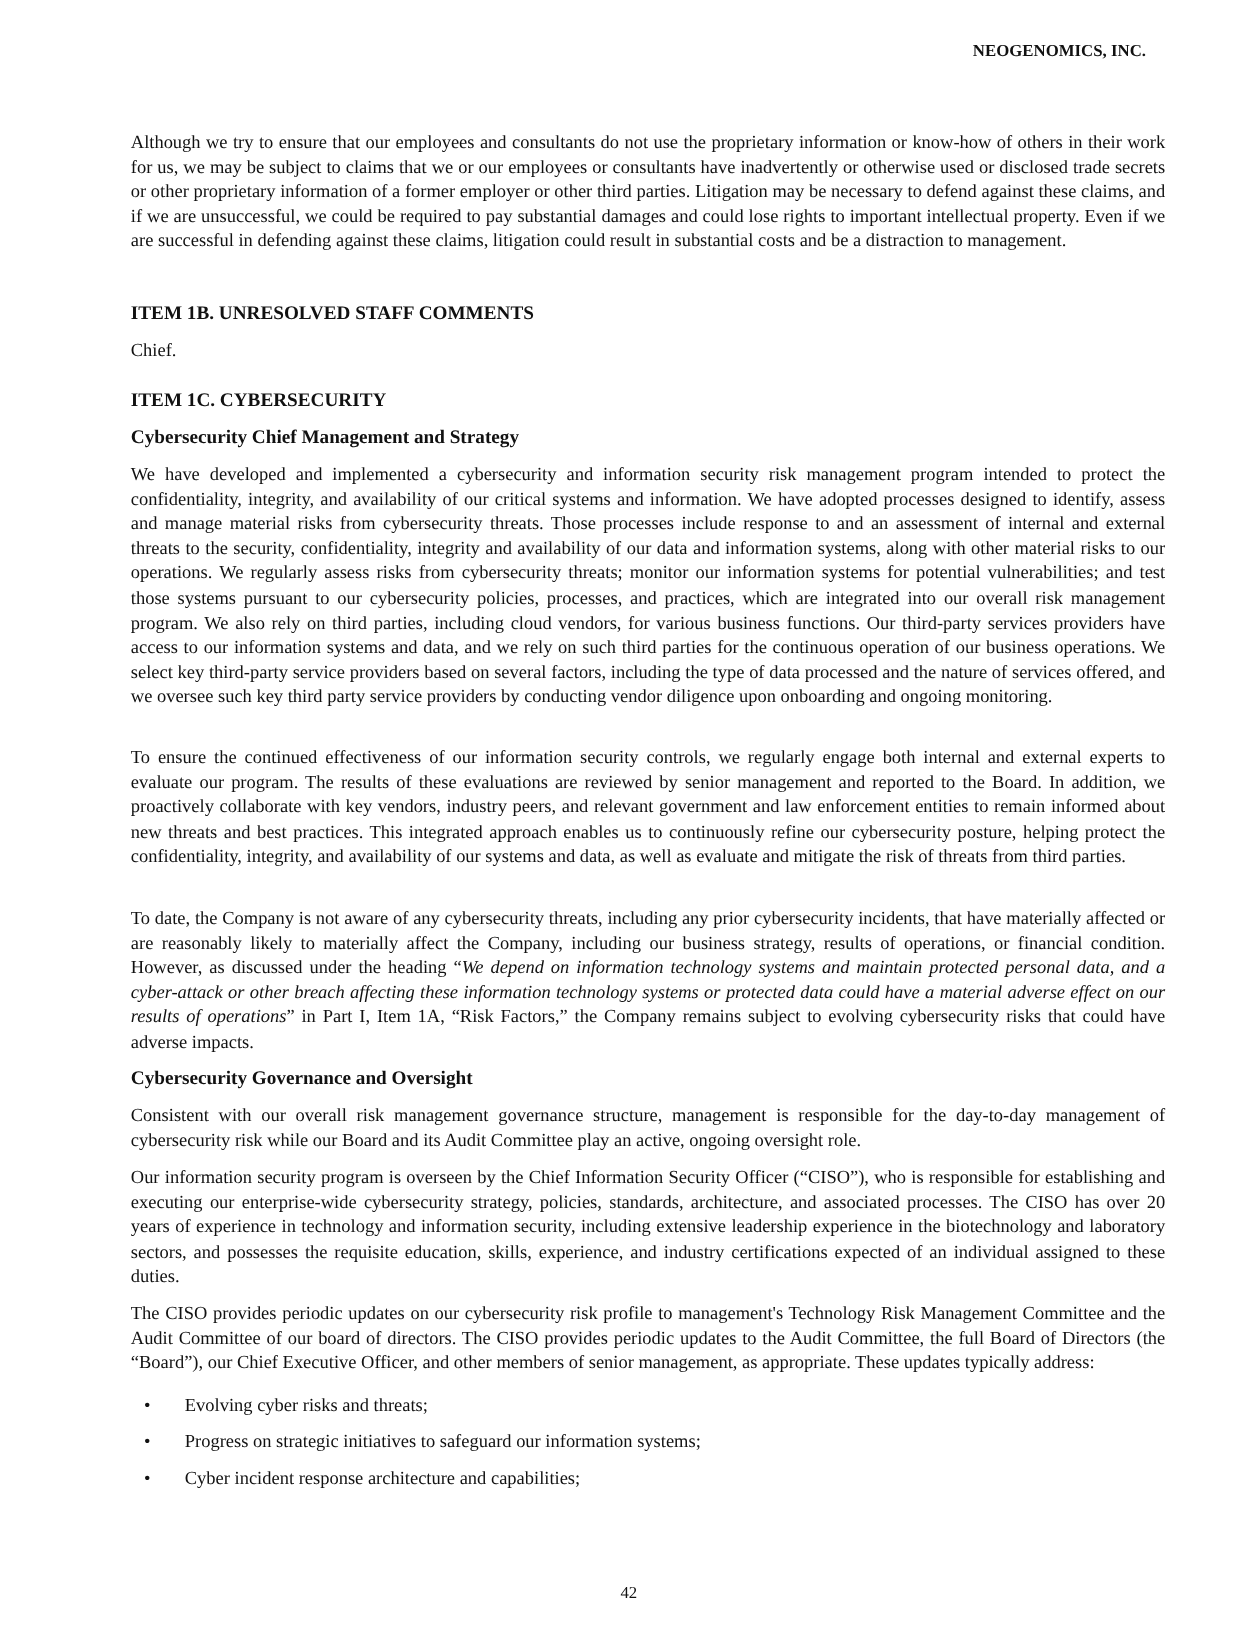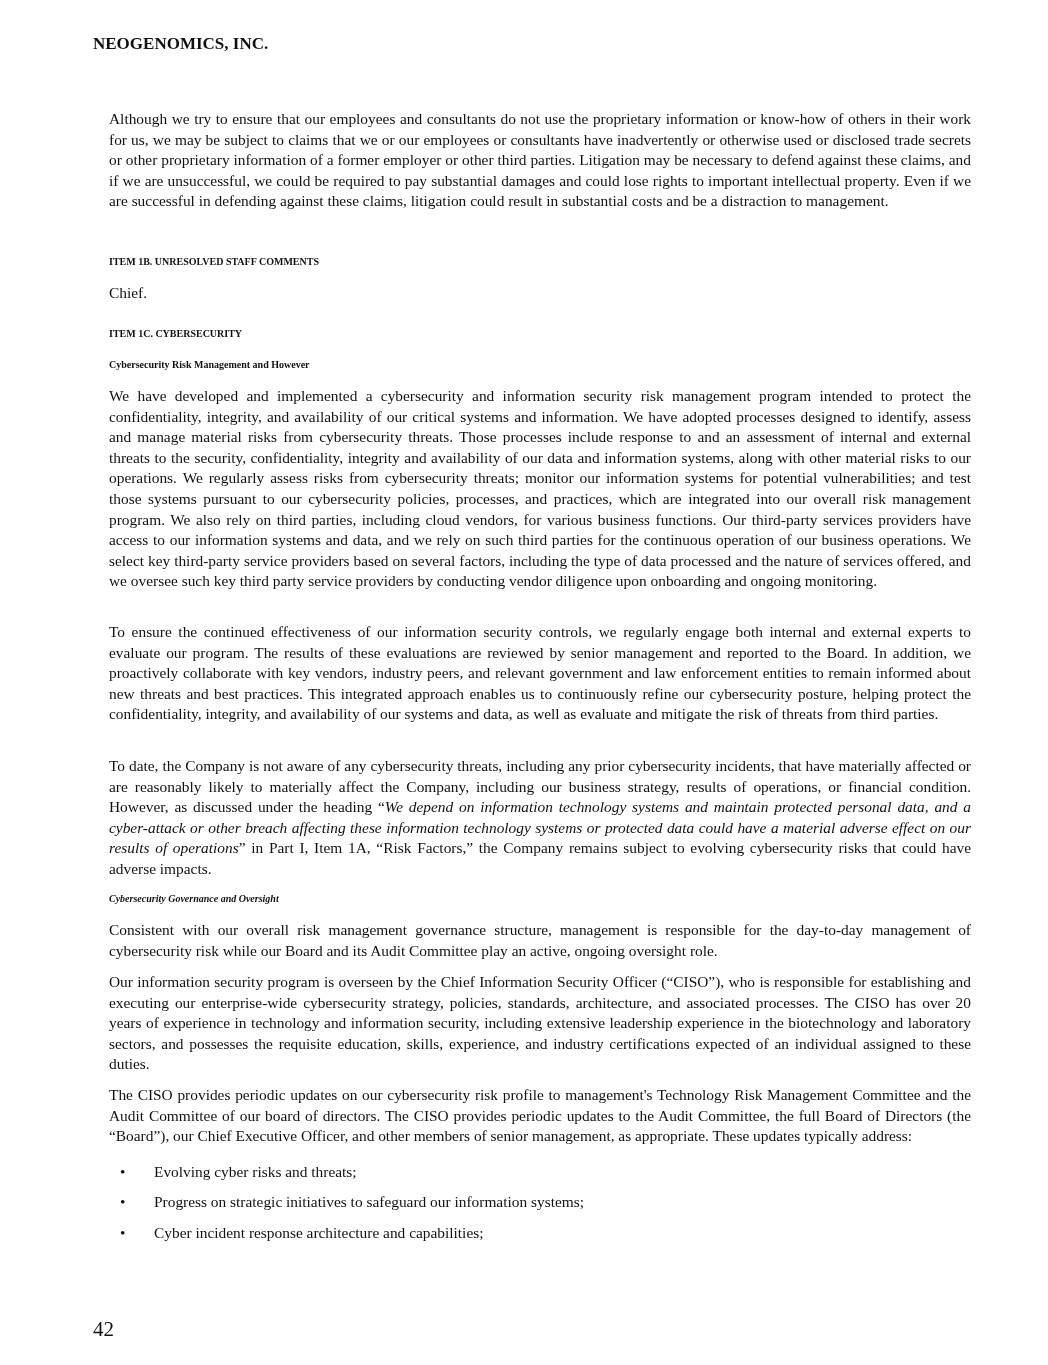--- a/index.html
+++ b/index.html
@@ -21,82 +21,83 @@
       position: absolute;
       left: 93px;
       top: 0;
       width: 862px;
     }
     .running-header {
       position: absolute;
       top: 34px;
       left: 0;
       width: 862px;
-      text-align: left;
+      text-align: right;
       font-weight: bold;
-      font-size: 17px;
+      font-size: 14px;
       margin: 0;
     }
     .block {
       position: absolute;
       left: 0;
       width: 862px;
       margin: 16px;
     }
     p.just {
       text-align: justify;
       text-align-last: left;
     }
     .heading {
       font-weight: bold;
-      font-size: 10px;
+      font-size: 16px;
     }
     .bullet-row {
       position: absolute;
       left: 0;
       width: 862px;
       display: flex;
     }
     .bullet-glyph {
       width: 30px;
       padding-left: 27px;
       box-sizing: border-box;
       width: 61px;
     }
     .page-number {
       position: absolute;
       top: 1319px;
       left: 0;
       width: 862px;
-      font-size: 21px;
+      text-align: center;
+      font-size: 14px;
     }
     em { font-style: italic; }
   </style>
 </head>
 <body>
 
 <div class="page">
 
   <p class="running-header">NEOGENOMICS, INC.</p>
 
   <p class="block just" style="top:93px;">Although we try to ensure that our employees and consultants do not use the proprietary information or know-how of others in their work for us, we may be subject to claims that we or our employees or consultants have inadvertently or otherwise used or disclosed trade secrets or other proprietary information of a former employer or other third parties. Litigation may be necessary to defend against these claims, and if we are unsuccessful, we could be required to pay substantial damages and could lose rights to important intellectual property. Even if we are successful in defending against these claims, litigation could result in substantial costs and be a distraction to management.</p>
 
   <p class="block heading" style="top:236px;">ITEM 1B. UNRESOLVED STAFF COMMENTS</p>
   <p class="block" style="top:267px;">Chief.</p>
 
   <p class="block heading" style="top:308px;">ITEM 1C. CYBERSECURITY</p>
-  <p class="block heading" style="top:339px;">Cybersecurity Risk Management and However</p>
+  <p class="block heading" style="top:339px;">Cybersecurity Chief Management and Strategy</p>
 
   <p class="block just" style="top:370px;">We have developed and implemented a cybersecurity and information security risk management program intended to protect the confidentiality, integrity, and availability of our critical systems and information. We have adopted processes designed to identify, assess and manage material risks from cybersecurity threats. Those processes include response to and an assessment of internal and external threats to the security, confidentiality, integrity and availability of our data and information systems, along with other material risks to our operations. We regularly assess risks from cybersecurity threats; monitor our information systems for potential vulnerabilities; and test those systems pursuant to our cybersecurity policies, processes, and practices, which are integrated into our overall risk management program. We also rely on third parties, including cloud vendors, for various business functions. Our third-party services providers have access to our information systems and data, and we rely on such third parties for the continuous operation of our business operations. We select key third-party service providers based on several factors, including the type of data processed and the nature of services offered, and we oversee such key third party service providers by conducting vendor diligence upon onboarding and ongoing monitoring.</p>
 
   <p class="block just" style="top:606px;">To ensure the continued effectiveness of our information security controls, we regularly engage both internal and external experts to evaluate our program. The results of these evaluations are reviewed by senior management and reported to the Board. In addition, we proactively collaborate with key vendors, industry peers, and relevant government and law enforcement entities to remain informed about new threats and best practices. This integrated approach enables us to continuously refine our cybersecurity posture, helping protect the confidentiality, integrity, and availability of our systems and data, as well as evaluate and mitigate the risk of threats from third parties.</p>
 
   <p class="block just" style="top:740px;"><span>To date, the Company is not aware of any cybersecurity threats, including any prior cybersecurity incidents, that have materially affected or are reasonably likely to materially affect the Company, including our business strategy, results of operations, or financial condition. However, as discussed under the heading “</span><em>We depend on information technology systems and maintain protected personal data, and a cyber-attack or other breach affecting these information technology systems or protected data could have a material adverse effect on our results of operations</em><span>” in Part I, Item 1A, “Risk Factors,” the Company remains subject to evolving cybersecurity risks that could have adverse impacts.</span></p>
 
-  <p class="block heading" style="top:873px;font-style:italic;">Cybersecurity Governance and Oversight</p>
+  <p class="block heading" style="top:873px;">Cybersecurity Governance and Oversight</p>
 
   <p class="block just" style="top:904px;">Consistent with our overall risk management governance structure, management is responsible for the day-to-day management of cybersecurity risk while our Board and its Audit Committee play an active, ongoing oversight role.</p>
 
   <p class="block just" style="top:956px;">Our information security program is overseen by the Chief Information Security Officer (“CISO”), who is responsible for establishing and executing our enterprise-wide cybersecurity strategy, policies, standards, architecture, and associated processes. The CISO has over 20 years of experience in technology and information security, including extensive leadership experience in the biotechnology and laboratory sectors, and possesses the requisite education, skills, experience, and industry certifications expected of an individual assigned to these duties.</p>
 
   <p class="block just" style="top:1069px;">The CISO provides periodic updates on our cybersecurity risk profile to management's Technology Risk Management Committee and the Audit Committee of our board of directors. The CISO provides periodic updates to the Audit Committee, the full Board of Directors (the “Board”), our Chief Executive Officer, and other members of senior management, as appropriate. These updates typically address:</p>
 
   <div class="bullet-row" style="top:1162px;">
     <span class="bullet-glyph">•</span>
     <span>Evolving cyber risks and threats;</span>

